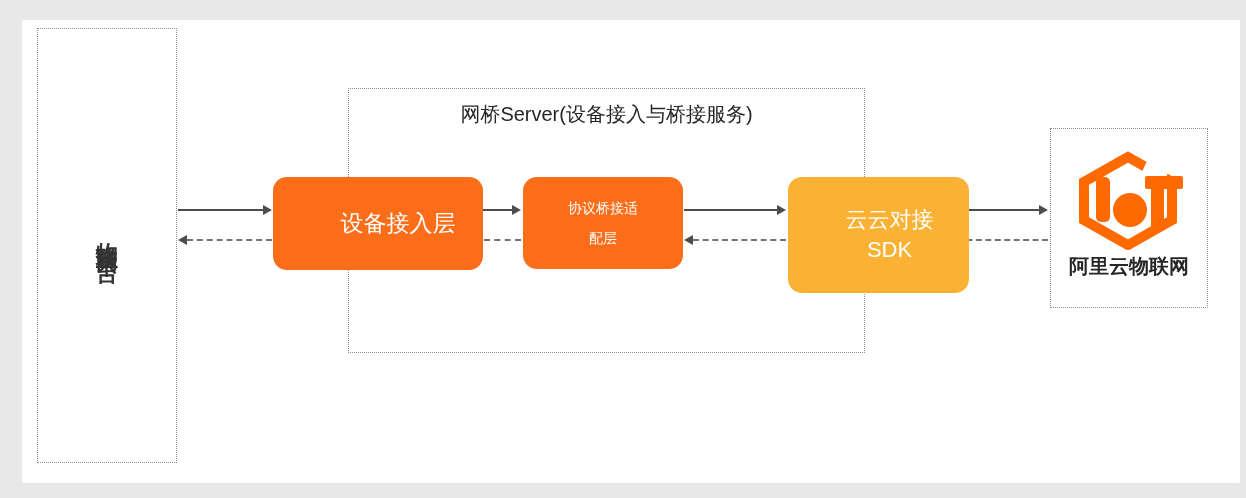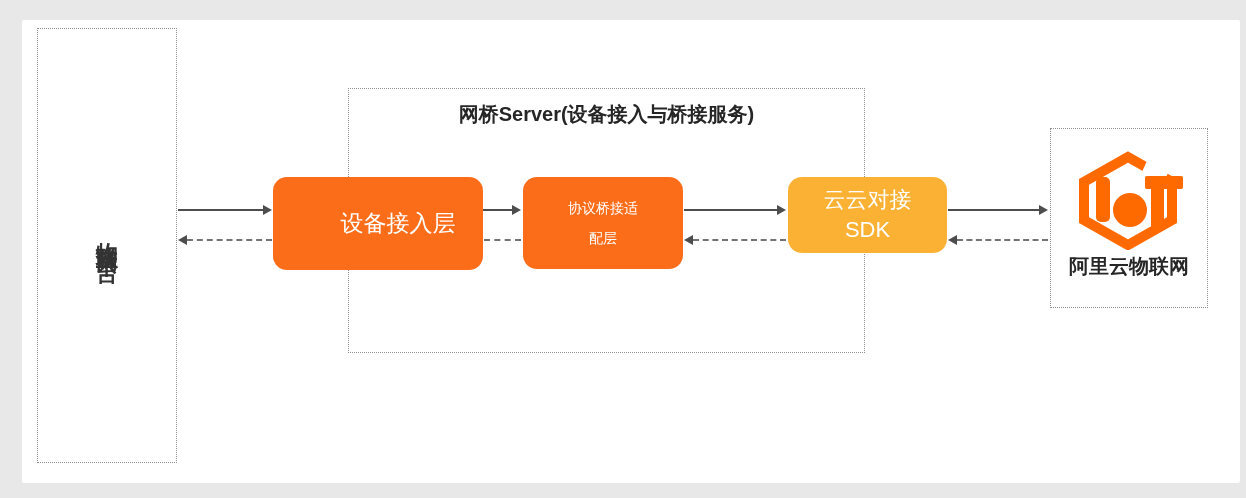--- a/index.html
+++ b/index.html
@@ -23,37 +23,37 @@
   .left-box{left:37px;top:28px;width:140px;height:435px;
     display:flex;align-items:center;justify-content:center;}
   .left-box .vlabel{
     writing-mode:vertical-rl;text-orientation:upright;
     font-size:22px;font-weight:700;color:#333333;
     letter-spacing:5px;line-height:1;margin-top:-18px;
   }
   .mid-box{left:348px;top:88px;width:517px;height:265px;}
   .mid-title{
     position:absolute;left:348px;top:101px;width:517px;
-    text-align:center;font-size:20px;font-weight:700;color:#262626;
+    text-align:center;font-size:20px;font-weight:400;color:#262626;
     z-index:2;
   }
   .right-box{left:1050px;top:128px;width:158px;height:180px;
     display:flex;flex-direction:column;align-items:center;}
 
   
   .node{
     position:absolute;z-index:3;border-radius:14px;
     display:flex;flex-direction:column;align-items:center;justify-content:center;
     color:#ffffff;font-weight:500;text-align:center;
   }
   .node-orange{background:#fc6d1a;}
   .node-yellow{background:#fbb234;}
   .node1{left:273px;top:177px;width:170px;height:93px;font-size:23px;padding-left:40px;}
   .node2{left:523px;top:177px;width:160px;height:92px;font-size:14px;line-height:30px;}
-  .node3{left:788px;top:177px;width:159px;height:76px;font-size:22px;line-height:30px;}
+  .node3{left:788px;top:177px;width:159px;height:116px;font-size:22px;line-height:30px;padding-left:22px;}
 
   
   .arr{position:absolute;z-index:2;height:0;}
   .arr-solid{border-top:2px solid #4d4d4d;}
   .arr-dashed{border-top:2px dashed #737373;}
   .head-r{position:absolute;right:-9px;top:-6px;width:0;height:0;
     border-top:5px solid transparent;border-bottom:5px solid transparent;
     border-left:9px solid #4d4d4d;}
   .head-l{position:absolute;left:-9px;top:-6px;width:0;height:0;
     border-top:5px solid transparent;border-bottom:5px solid transparent;

